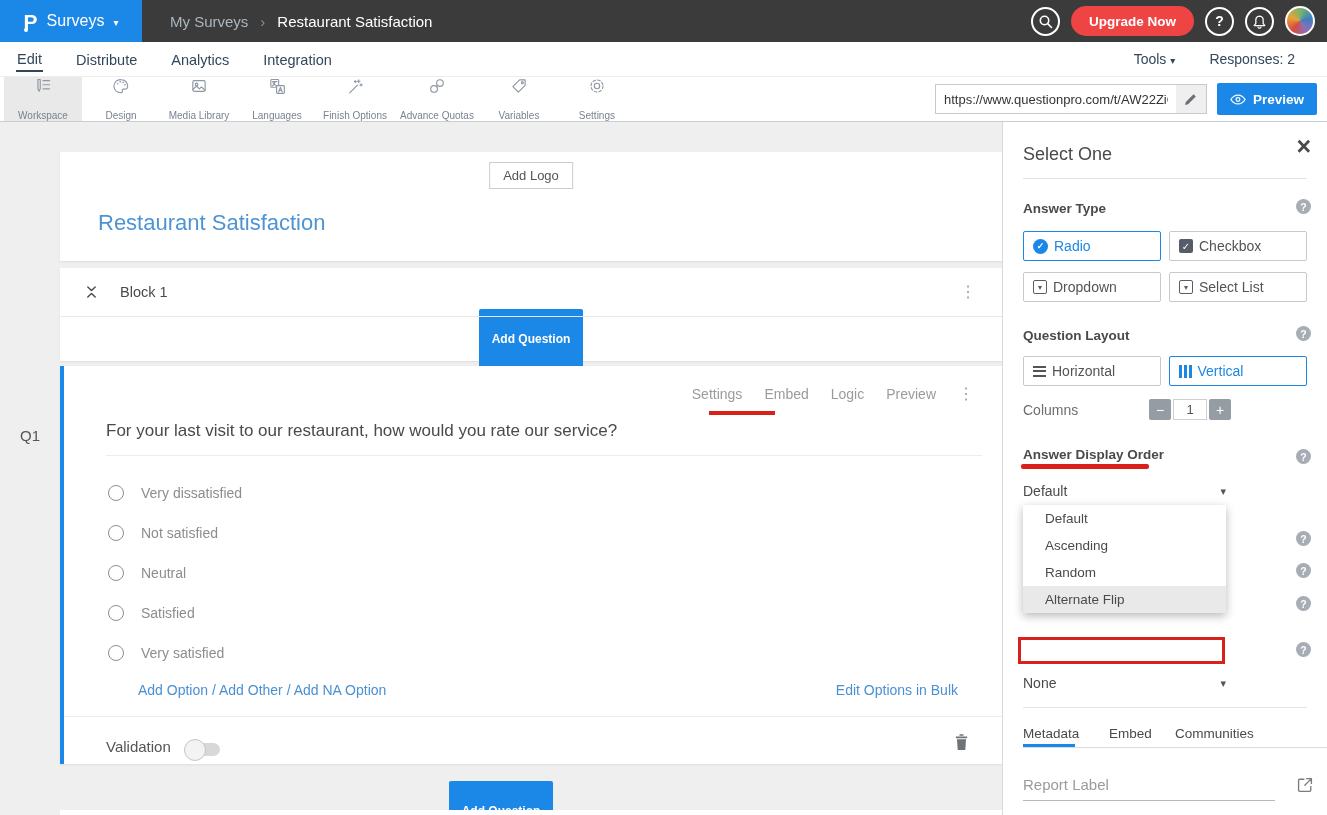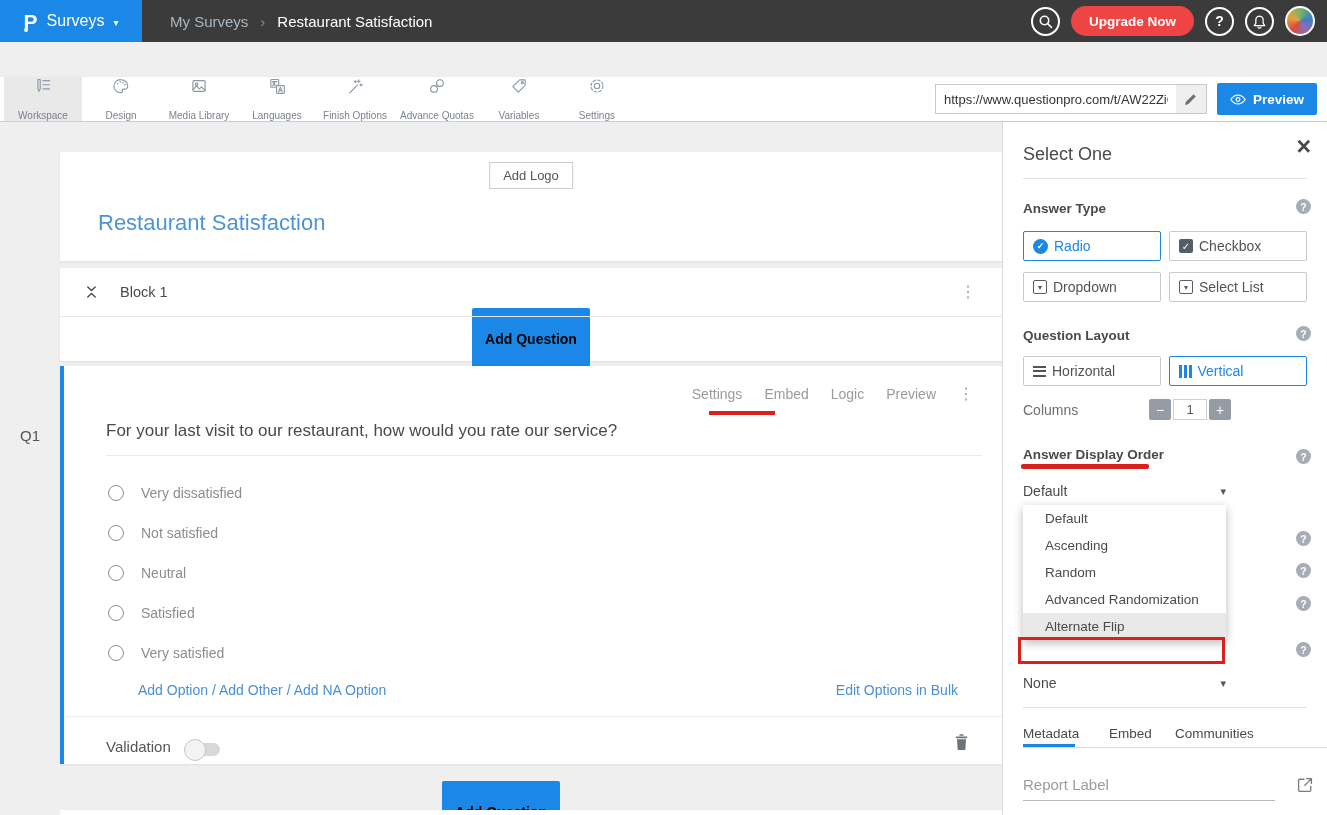--- a/index.html
+++ b/index.html
@@ -65,21 +65,21 @@
               border:1px solid #ccc; background:#fff; font-size:13px; color:#555; cursor:pointer; }
   .survey-title { position:absolute; left:38px; top:58px; font-size:22px; color:#4e94d4; cursor:text; }
 
   .block-card { top:146px; height:93px; }
   .block-head { height:49px; border-bottom:1px solid #e8e8e8; display:flex; align-items:center; position:relative; }
   .collapse-icon { margin-left:25px; cursor:pointer; display:flex; }
   .block-name { margin-left:22px; font-size:14.5px; color:#4a4a4a; }
   .dots { color:#9aa0a6; font-size:16px; line-height:1; cursor:pointer; }
   .block-head .dots { position:absolute; right:26px; }
   .block-addq { height:43px; display:flex; align-items:center; justify-content:center; }
-  .btn-primary { background:#1b87e6; color:#000000; font-size:14px; font-weight:bold;
+  .btn-primary { background:#1b87e6; color:#ffffff; font-size:12px; font-weight:bold;
                  padding:23px 13px; border-radius:2px; border:none; font-family:inherit; cursor:pointer; }
 
   .question-card { top:244px; height:398px; border-left:4px solid #1b87e6; }
   .qtabs { position:absolute; top:20px; right:28px; display:flex; gap:22px; align-items:center;
            font-size:14px; color:#9b9b9b; }
   .qtab { cursor:pointer; }
   .settings-underline { position:absolute; top:45px; left:645px; width:66px; height:4px; background:#d9201a; }
   .q-text { position:absolute; left:42px; top:55px; font-size:17px; color:#4a4a4a; cursor:text; }
   .q-divider { position:absolute; left:42px; right:20px; top:89px; border-top:1px solid #ececec; }
   .opt { position:absolute; left:44px; display:flex; align-items:center; gap:17px; cursor:pointer; }
@@ -185,20 +185,30 @@
           <g fill="none" stroke="#fff" stroke-width="1.4" stroke-linecap="round" stroke-linejoin="round">
             <path d="M9.5 3.4a4.5 4.5 0 0 0-4.1 4.6v3.5L3.6 14h11.8l-1.8-2.5V8a4.5 4.5 0 0 0-4.1-4.6z"></path>
             <path d="M7.8 15.8a1.8 1.8 0 0 0 3.4 0"></path>
           </g>
         </svg>
       </span>
       <span class="avatar" data-interactable="true"></span>
     </div>
   </div>
 
+  <div class="navbar" data-interactable="false">
+    <span class="nav-tab active" data-interactable="true">Edit</span>
+    <span class="nav-tab" data-interactable="true">Distribute</span>
+    <span class="nav-tab" data-interactable="true">Analytics</span>
+    <span class="nav-tab" data-interactable="true">Integration</span>
+    <span class="nav-right">
+      <span data-interactable="true"><span>Tools</span><span class="caret" data-interactable="false">▾</span></span>
+      <span data-interactable="true">Responses: 2</span>
+    </span>
+  </div>
 
   <div class="toolbar" data-interactable="false">
     <div class="tool active" data-interactable="true">
       <svg width="22" height="22" viewBox="0 0 22 22" data-interactable="false">
         <path d="M4.8 3h2.8v11.3L6.2 17.6l-1.4-3.3z"></path>
           <path d="M11 4.5h8M11 9.5h8M11 14.5h8"></path>
       </svg>
       <span class="tool-label" data-interactable="false">Workspace</span>
     </div>
     <div class="tool" data-interactable="true">
@@ -440,21 +450,20 @@
 
     <span class="select-row" style="top:361px" data-interactable="true">
       <span>Default</span>
       <span class="caret" data-interactable="false">▾</span>
     </span>
 
     <div class="menu" data-interactable="false">
       <div class="menu-item" data-interactable="true">Default</div>
       <div class="menu-item" data-interactable="true">Ascending</div>
       <div class="menu-item" data-interactable="true">Random</div>
-      <div class="menu-item" data-interactable="true">Advanced Randomization</div>
       <div class="menu-item hl" data-interactable="true">Alternate Flip</div>
     </div>
     <div class="red-box" data-interactable="false"></div>
 
     <span class="select-row" style="top:553px" data-interactable="true">
       <span>None</span>
       <span class="caret" data-interactable="false">▾</span>
     </span>
 
     <span class="help" style="top:409px" data-interactable="true">

